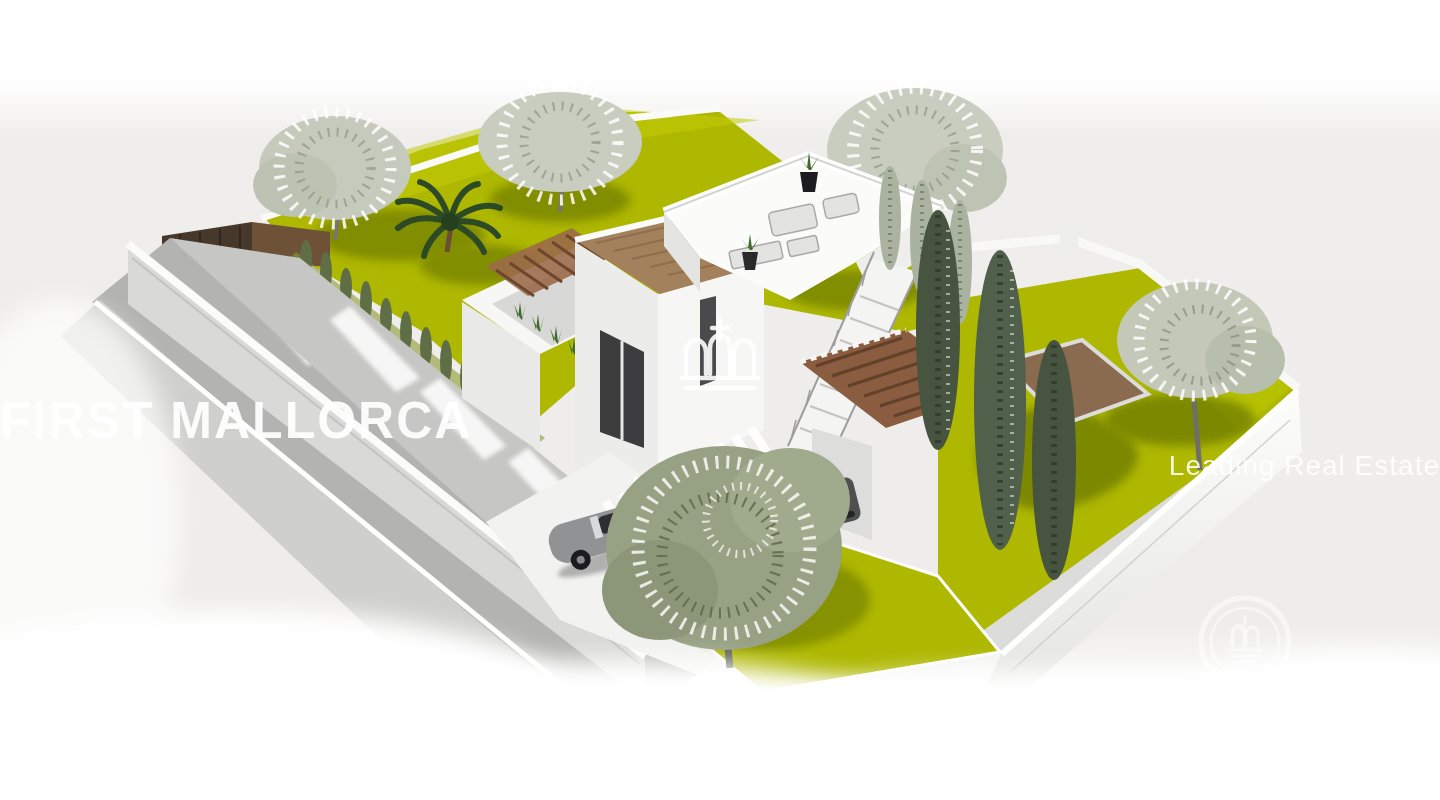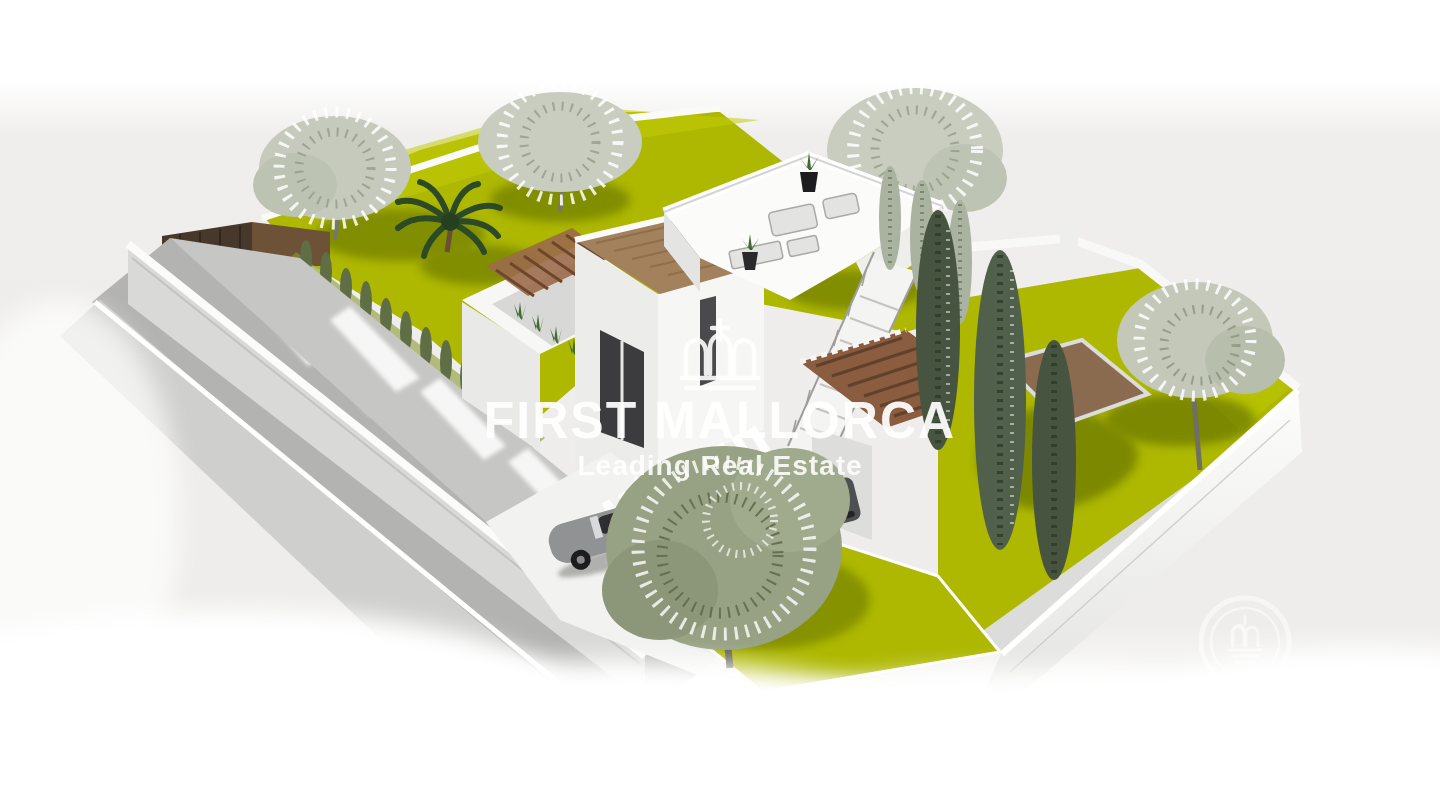--- a/index.html
+++ b/index.html
@@ -1,25 +1,25 @@
 <!DOCTYPE html>
 <html><head>
 <meta charset="utf-8">
 <style>
   html,body{margin:0;padding:0;background:#fff;}
   .stage{position:relative;width:1440px;height:800px;overflow:hidden;background:#ffffff;
          font-family:"Liberation Sans", sans-serif;}
   .scene-svg{position:absolute;left:0;top:0;width:1440px;height:800px;display:block;}
   .watermark{position:absolute;left:0;top:0;width:1440px;height:800px;pointer-events:none;}
   .wm-crown{position:absolute;left:672px;top:318px;width:96px;height:78px;opacity:.95;}
-  .wm-brand{position:absolute;left:0;top:396px;width:1440px;text-align:center;
+  .wm-brand{position:absolute;left:0;top:396px;width:1440px;
             color:rgba(255,255,255,.93);font-size:50px;font-weight:700;
             letter-spacing:2px;line-height:1;transform:scaleY(1.02);}
-  .wm-tagline{position:absolute;left:0;top:452px;width:1440px;text-align:center;
-              color:rgba(255,255,255,.88);font-size:28px;font-weight:700;
+  .wm-tagline{position:absolute;left:0;top:452px;width:1440px;text-align:right;
+              color:rgba(255,255,255,.88);font-size:28px;font-weight:400;
               letter-spacing:1px;line-height:1;}
   .wm-seal{position:absolute;left:1196px;top:594px;width:98px;height:96px;opacity:.6;}
 </style>
 </head>
 <body>
 
 <div class="stage">
 
 <svg class="scene-svg" viewBox="0 0 1440 800" xmlns="http://www.w3.org/2000/svg">
   <defs>

